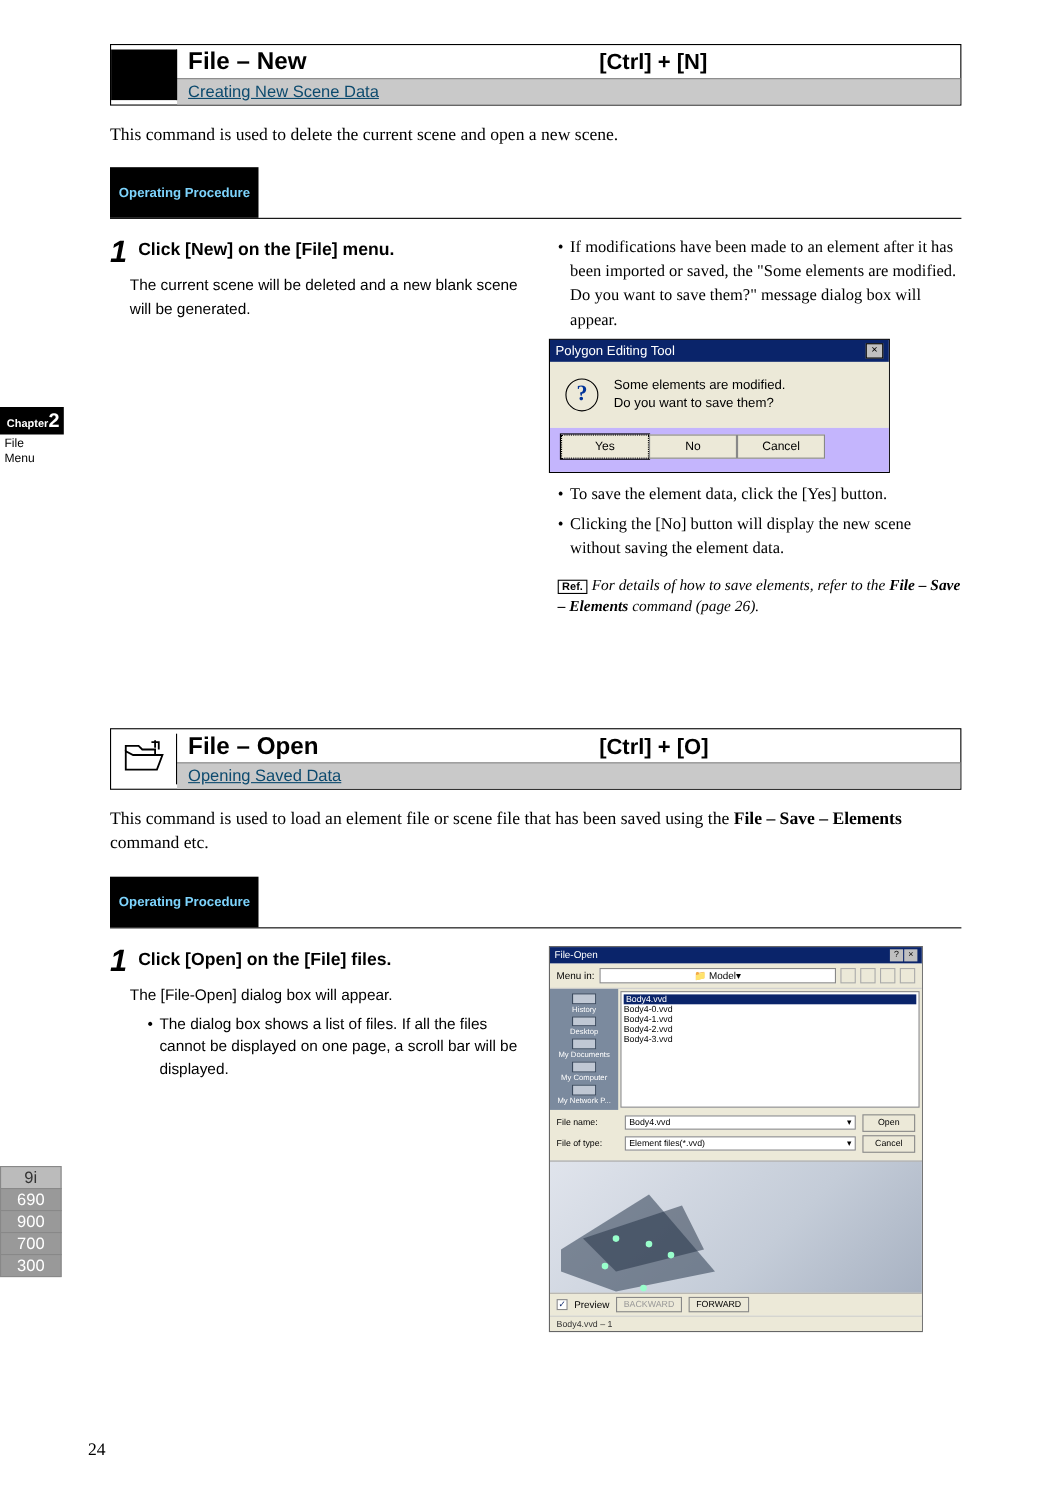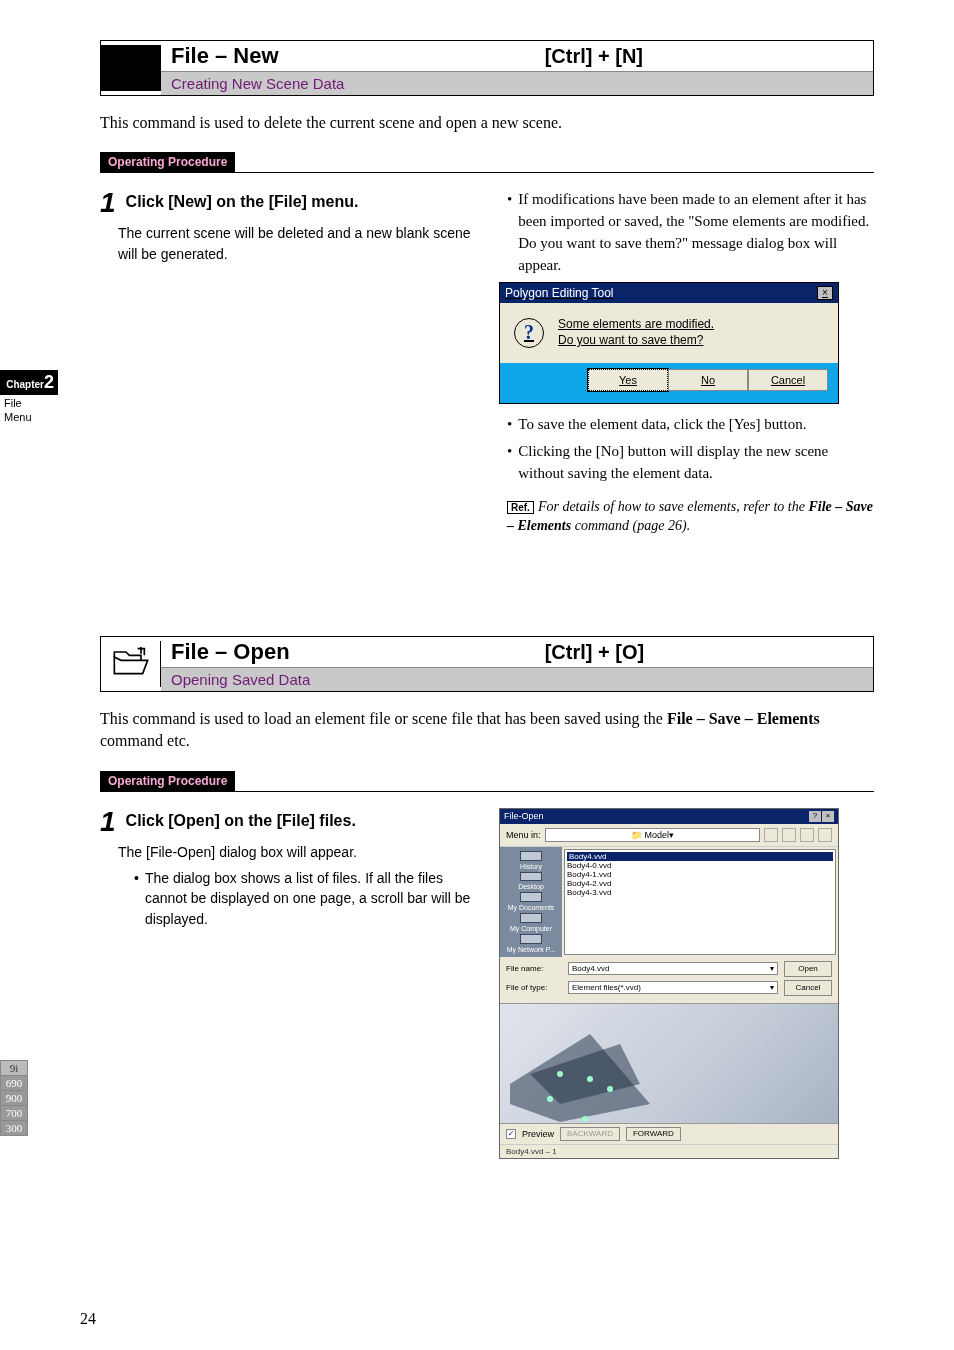--- a/index.html
+++ b/index.html
@@ -2,53 +2,53 @@
 <html><head>
 <meta charset="utf-8">
 <style>
   * { box-sizing: border-box; margin: 0; padding: 0; }
   html, body { width: 954px; background: #fff; font-family: "Times New Roman", serif; color: #000; }
   .page { position: relative; width: 954px; height: 1350px; padding: 40px 80px 40px 100px; }
   .side-tab { position: absolute; left: 0; top: 370px; width: 58px; }
   .side-tab .chapter-box { background: #000; color: #fff; text-align: right; padding: 2px 4px; font-family: Arial, sans-serif; font-size: 10px; font-weight: bold; }
   .side-tab .chapter-box .num { font-size: 18px; font-weight: bold; }
   .side-tab .lbl { font-size: 11px; font-family: Arial, sans-serif; padding-left: 4px; margin-top: 2px; }
-  .side-boxes { position: absolute; left: 0; top: 1060px; width: 28px; font-family: Liberation Serif, serif; font-size: 11px; }
+  .side-boxes { position: absolute; left: 0; top: 1060px; width: 56px; font-family: Liberation Sans, sans-serif; font-size: 15px; }
   .side-boxes div { border: 1px solid #888; background: #999; color: #fff; text-align: center; padding: 1px 0; margin-bottom: -1px; }
   .side-boxes div.top { background: #bbb; color: #333; }
   .header-block { border: 1px solid #000; background: #fff; margin-bottom: 4px; }
   .header-row1 { display: flex; align-items: center; }
   .icon-box { width: 60px; height: 46px; border-right: 1px solid #000; display: flex; align-items: center; justify-content: center; position: relative; }
   .icon-box.dark { background: #000; }
   .icon-open svg { width: 40px; height: 36px; }
   .title-area { flex: 1; display: flex; flex-direction: column; }
   .title-line { display: flex; align-items: baseline; padding: 2px 10px; }
   .cmd-title { font-family: Arial, sans-serif; font-size: 22px; font-weight: bold; flex: 0 0 54%; }
   .shortcut { font-family: Arial, sans-serif; font-size: 20px; font-weight: bold; }
-  .sub-line { background: #c9c9c9; padding: 3px 10px; font-family: Arial, sans-serif; font-size: 15px; color: #701a75; border-top: 1px solid #888; }
+  .sub-line { background: #c9c9c9; padding: 3px 10px; font-family: Arial, sans-serif; font-size: 15px; color: #0c4a6e; border-top: 1px solid #888; text-decoration: underline; }
   .desc { font-size: 16px; margin: 16px 0 18px 0; line-height: 1.4; }
   .op-proc-wrap { border-bottom: 1px solid #000; margin-bottom: 16px; }
-  .op-proc { display: inline-block; background: #000; color: #f9a8d4; font-family: Arial, sans-serif; font-size: 12px; font-weight: bold; padding: 3px 8px; }
+  .op-proc { display: inline-block; background: #000; color: #7dd3fc; font-family: Arial, sans-serif; font-size: 12px; font-weight: bold; padding: 16px 8px; }
   .columns { display: flex; gap: 24px; }
   .col { flex: 1; font-size: 15px; }
   .step { display: flex; gap: 10px; margin-bottom: 6px; }
   .step-num { font-family: Arial, sans-serif; font-size: 28px; font-weight: 900; font-style: italic; line-height: 1; }
   .step-title { font-family: Arial, sans-serif; font-weight: bold; font-size: 16px; margin-top: 4px; }
   .step-body { margin-left: 18px; font-family: Arial, sans-serif; font-size: 14px; line-height: 1.45; }
   .sub-bullet { margin-left: 34px; margin-top: 6px; font-family: Arial, sans-serif; font-size: 14px; line-height: 1.45; display: flex; gap: 6px; }
   .sub-bullet .dot { flex: 0 0 auto; }
   .right-bullets { font-size: 15px; line-height: 1.45; }
   .right-bullets .b { display: flex; gap: 6px; margin-bottom: 6px; margin-left: 8px; }
-  .dialog-img { border: 1px solid #000; width: 340px; margin: 4px 0 10px 0; font-family: "MS Sans Serif", Arial, sans-serif; text-decoration: underline; }
+  .dialog-img { border: 1px solid #000; width: 310px; margin: 4px 0 10px 0; font-family: "MS Sans Serif", Arial, sans-serif; }
   .dialog-title { background: #0a246a; color: #fff; font-size: 12px; padding: 3px 5px; display: flex; justify-content: space-between; align-items: center; }
   .dialog-title .x { width: 16px; height: 14px; background: #c0c0c0; border: 1px solid #000; color: #000; font-size: 10px; text-align: center; line-height: 12px; }
   .dialog-body { background: #ece9d8; padding: 14px; display: flex; gap: 14px; align-items: center; }
   .q-icon { width: 30px; height: 30px; border: 1px solid #000; border-radius: 50%; display: flex; align-items: center; justify-content: center; font-family: Georgia, serif; font-size: 20px; font-weight: bold; color: #003399; }
   .dialog-msg { font-size: 12px; line-height: 1.3; }
-  .dialog-buttons { background: #0ea5e9; display: flex; justify-content: flex-end; padding: 6px 10px 12px 10px; }
+  .dialog-buttons { background: #c4b5fd; display: flex; justify-content: flex-start; padding: 6px 10px 12px 10px; }
   .dialog-buttons .btn { width: 80px; height: 22px; background: #ece9d8; border: 1px solid #888; font-size: 11px; text-align: center; line-height: 20px; }
   .dialog-buttons .btn.focus { border: 1px dotted #000; outline: 1px solid #000; }
   .ref-line { margin-top: 12px; font-size: 14px; line-height: 1.4; margin-left: 8px; }
   .ref-box { border: 1px solid #000; font-family: Arial, sans-serif; font-size: 10px; font-weight: bold; padding: 0 3px; margin-right: 4px; }
   .ref-text { font-style: italic; }
   .section2 { margin-top: 100px; }
   .fileopen-dlg { width: 340px; border: 1px solid #666; font-family: Arial, sans-serif; font-size: 9px; }
   .fo-title { background: #0a246a; color: #fff; padding: 2px 4px; display: flex; justify-content: space-between; }
   .fo-title .btns { display: flex; gap: 1px; }
   .fo-title .wb { width: 12px; height: 11px; background: #c0c0c0; color: #000; font-size: 8px; text-align: center; line-height: 10px; }

